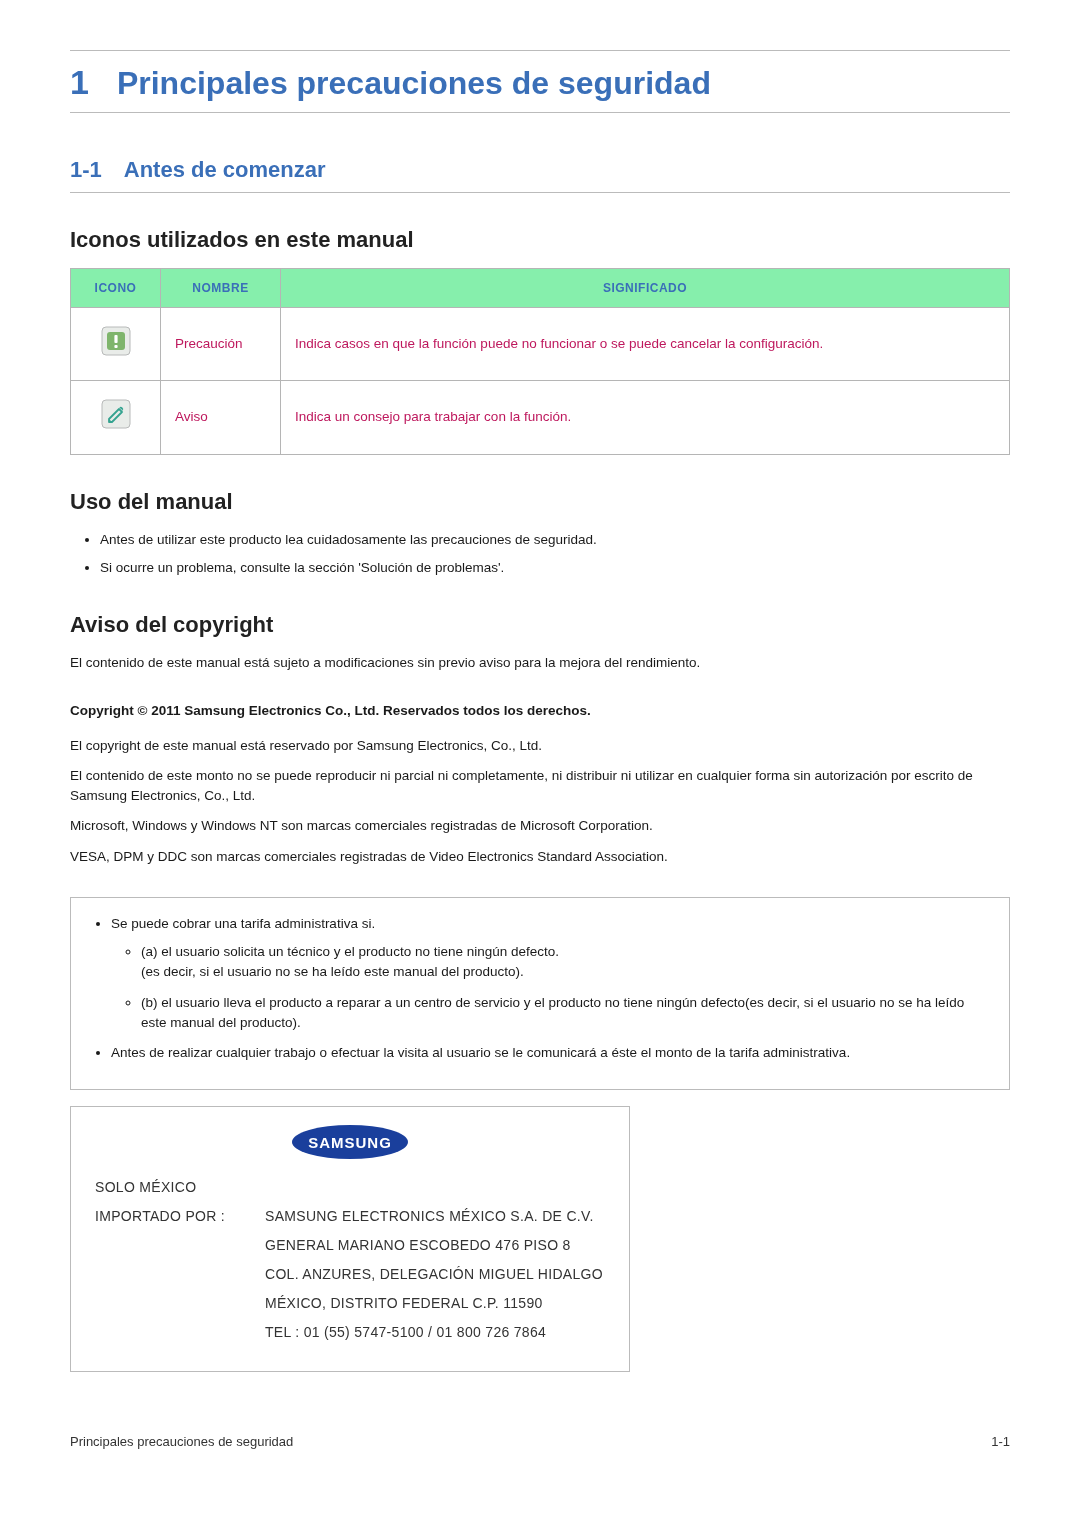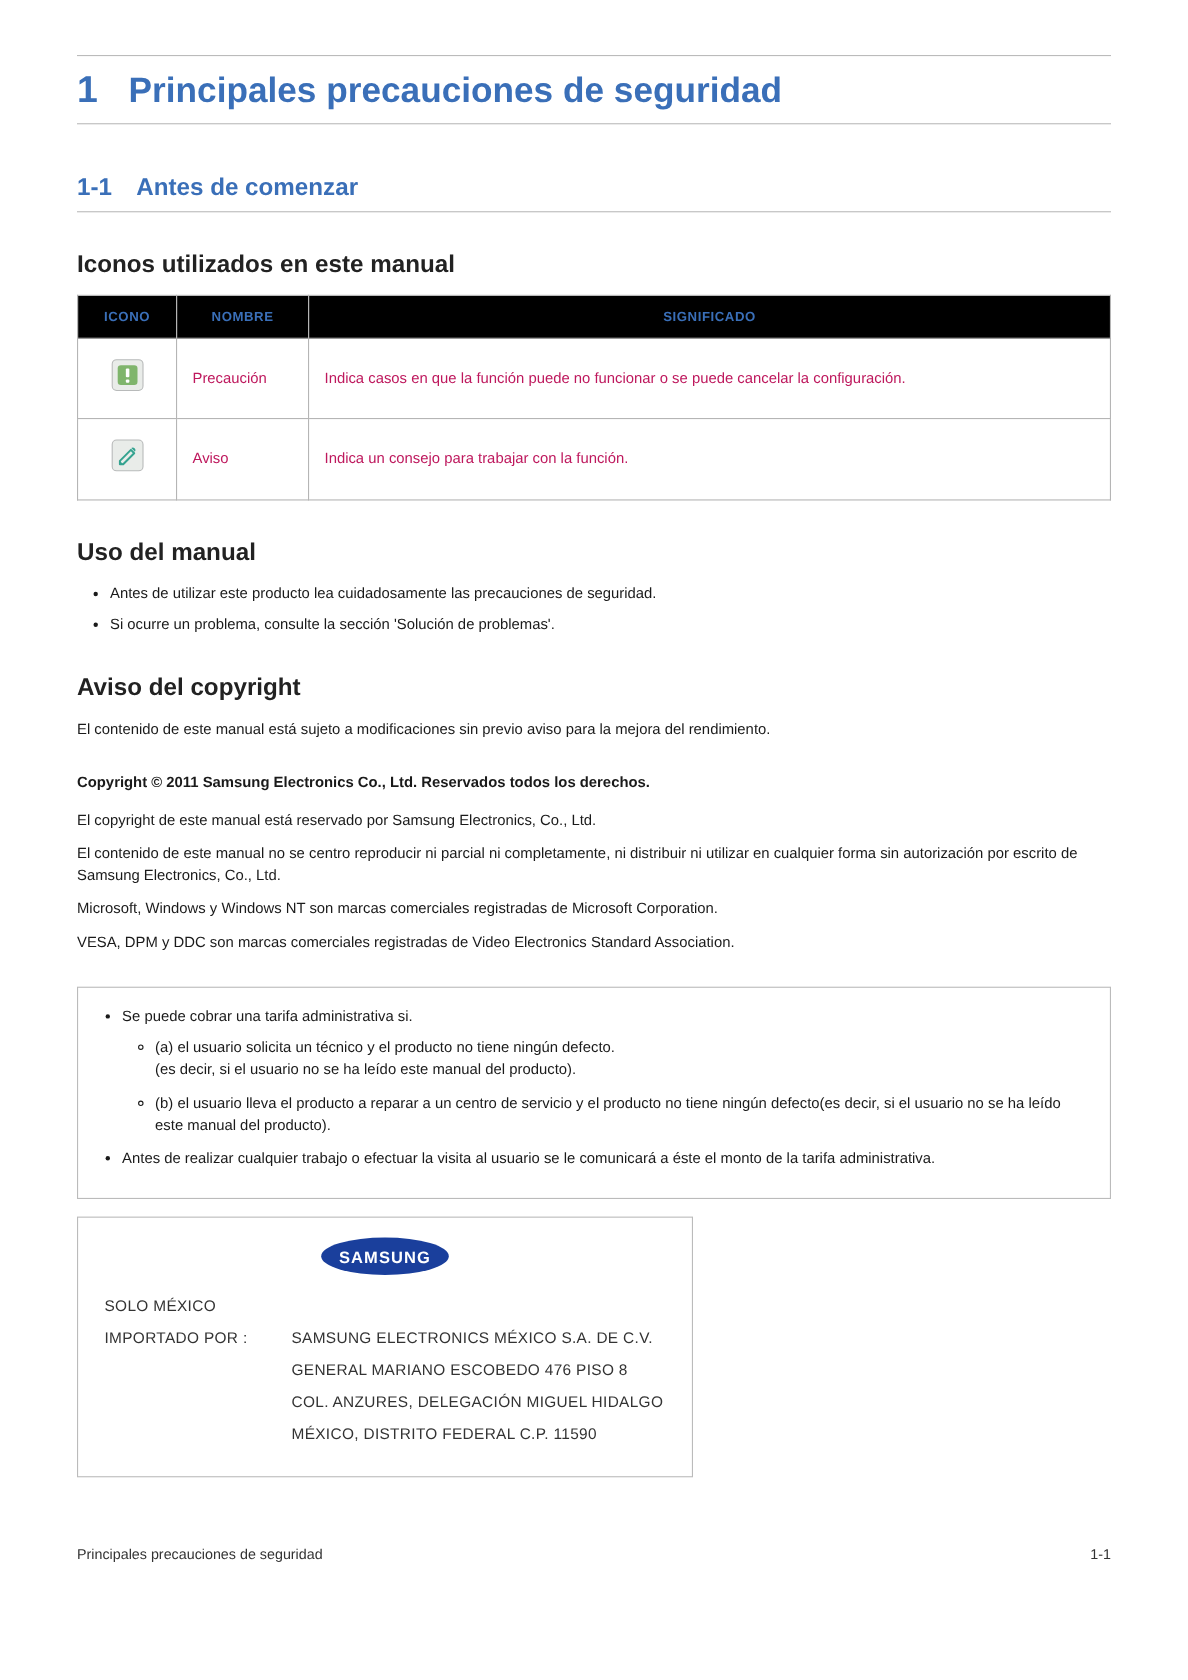--- a/index.html
+++ b/index.html
@@ -41,21 +41,21 @@
     margin: 30px 0 12px 0;
     color: #222;
   }
   table.icon-table {
     width: 100%;
     border-collapse: collapse;
     margin-top: 8px;
     font-size: 13.5px;
   }
   table.icon-table th {
-    background: #000000;
+    background: #86efac;
     color: #3a6fb8;
     font-weight: bold;
     text-align: center;
     padding: 10px 12px;
     border: 1px solid #b5b5b5;
     letter-spacing: 0.5px;
     font-size: 12px;
   }
   table.icon-table td {
     border: 1px solid #b5b5b5;
@@ -163,21 +163,21 @@
 <div class="subheading">Uso del manual</div>
 <ul class="bullets">
   <li>Antes de utilizar este producto lea cuidadosamente las precauciones de seguridad.</li>
   <li>Si ocurre un problema, consulte la sección 'Solución de problemas'.</li>
 </ul>
 
 <div class="subheading">Aviso del copyright</div>
 <p class="body">El contenido de este manual está sujeto a modificaciones sin previo aviso para la mejora del rendimiento.</p>
 <p class="bold">Copyright © 2011 Samsung Electronics Co., Ltd. Reservados todos los derechos.</p>
 <p class="body">El copyright de este manual está reservado por Samsung Electronics, Co., Ltd.</p>
-<p class="body">El contenido de este manual no se centro reproducir ni parcial ni completamente, ni distribuir ni utilizar en cualquier forma sin autorización por escrito de Samsung Electronics, Co., Ltd.</p>
+<p class="body">El contenido de este monto no se puede reproducir ni parcial ni completamente, ni distribuir ni utilizar en cualquier forma sin autorización por escrito de Samsung Electronics, Co., Ltd.</p>
 <p class="body">Microsoft, Windows y Windows NT son marcas comerciales registradas de Microsoft Corporation.</p>
 <p class="body">VESA, DPM y DDC son marcas comerciales registradas de Video Electronics Standard Association.</p>
 
 <div class="fee-box">
   <ul class="outer">
     <li>
       <span>Se puede cobrar una tarifa administrativa si.</span>
       <ul class="inner">
         <li>
           <span>(a) el usuario solicita un técnico y el producto no tiene ningún defecto.</span><br>
@@ -198,18 +198,19 @@
     </svg>
   </div>
   <div class="line center">SOLO MÉXICO</div>
   <div class="line importado-row">
     <span class="importado-label">IMPORTADO POR :</span>
     <span>SAMSUNG ELECTRONICS MÉXICO S.A. DE C.V.</span>
   </div>
   <div class="line mexico-indent">GENERAL MARIANO ESCOBEDO 476 PISO 8</div>
   <div class="line mexico-indent">COL. ANZURES, DELEGACIÓN MIGUEL HIDALGO</div>
   <div class="line mexico-indent">MÉXICO, DISTRITO FEDERAL C.P. 11590</div>
+  <div class="line mexico-indent">TEL : 01 (55) 5747-5100 / 01 800 726 7864</div>
 </div>
 
 <div class="footer">
   <span>Principales precauciones de seguridad</span>
   <span>1-1</span>
 </div>
 
 </body></html>

